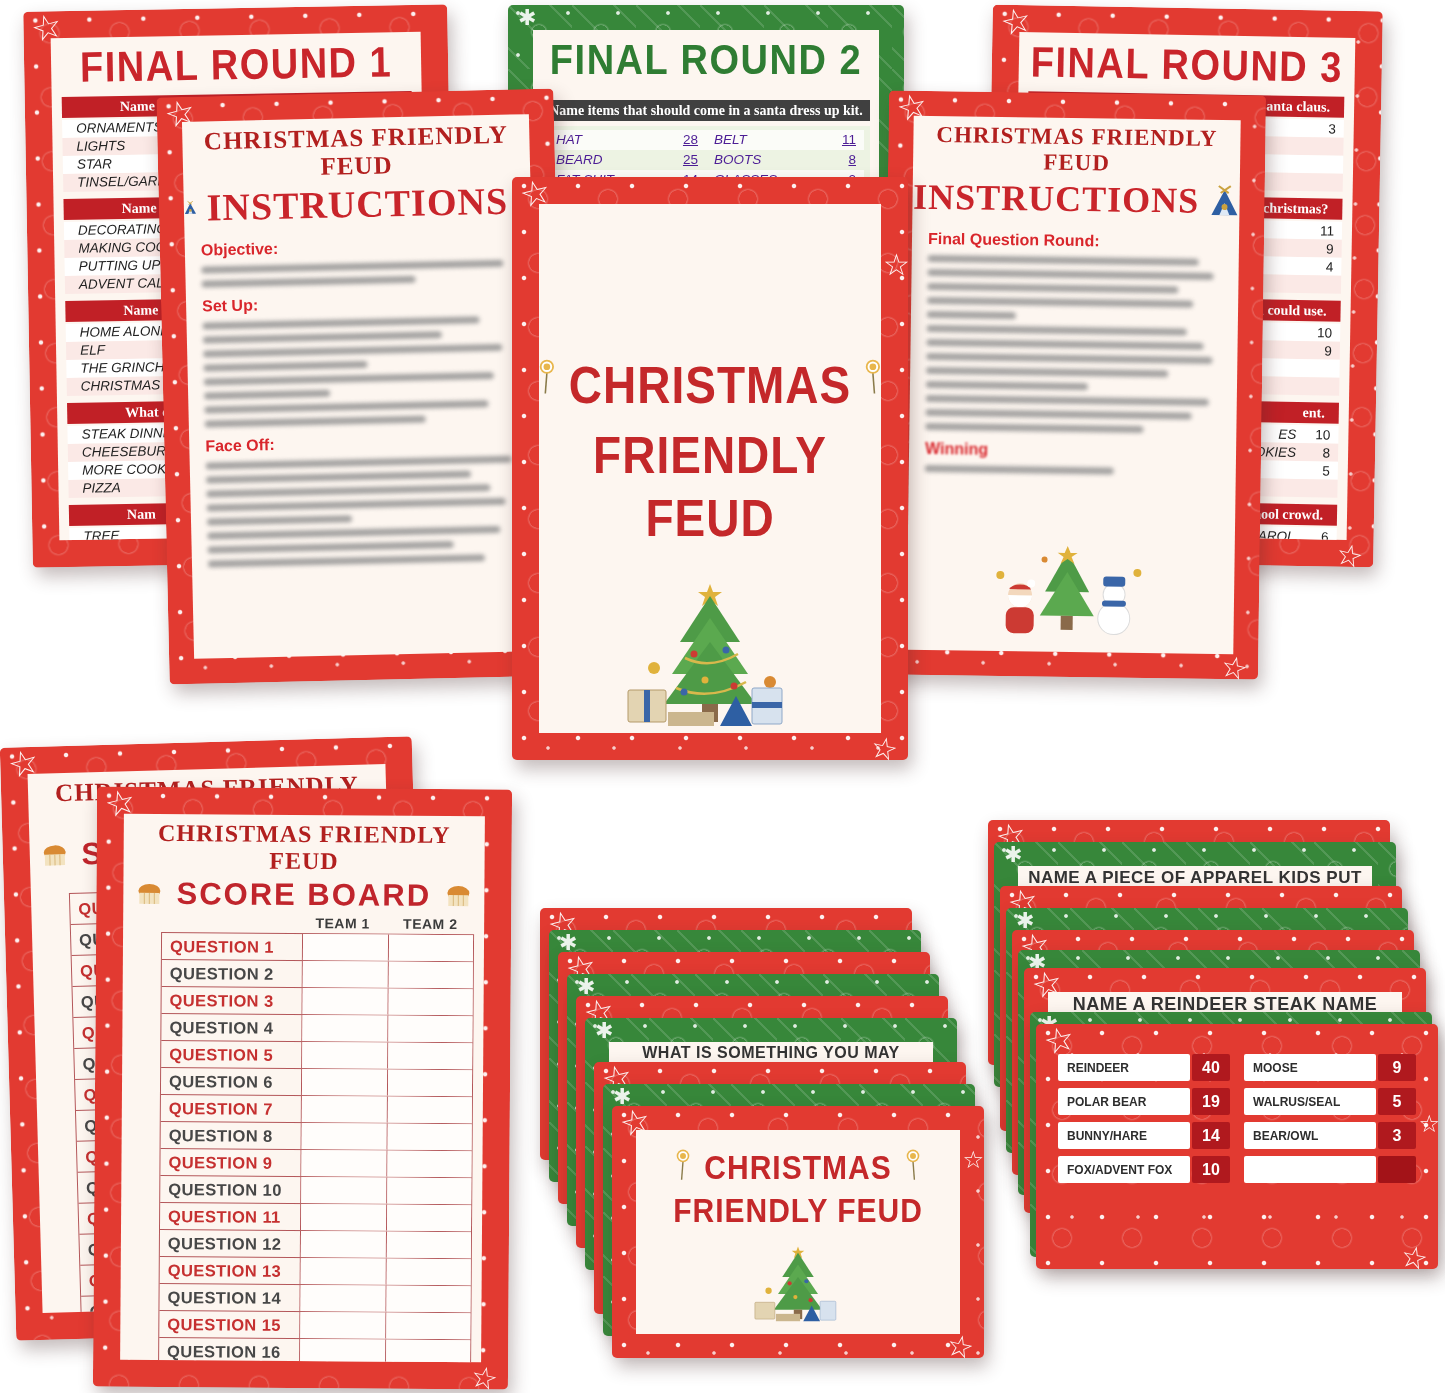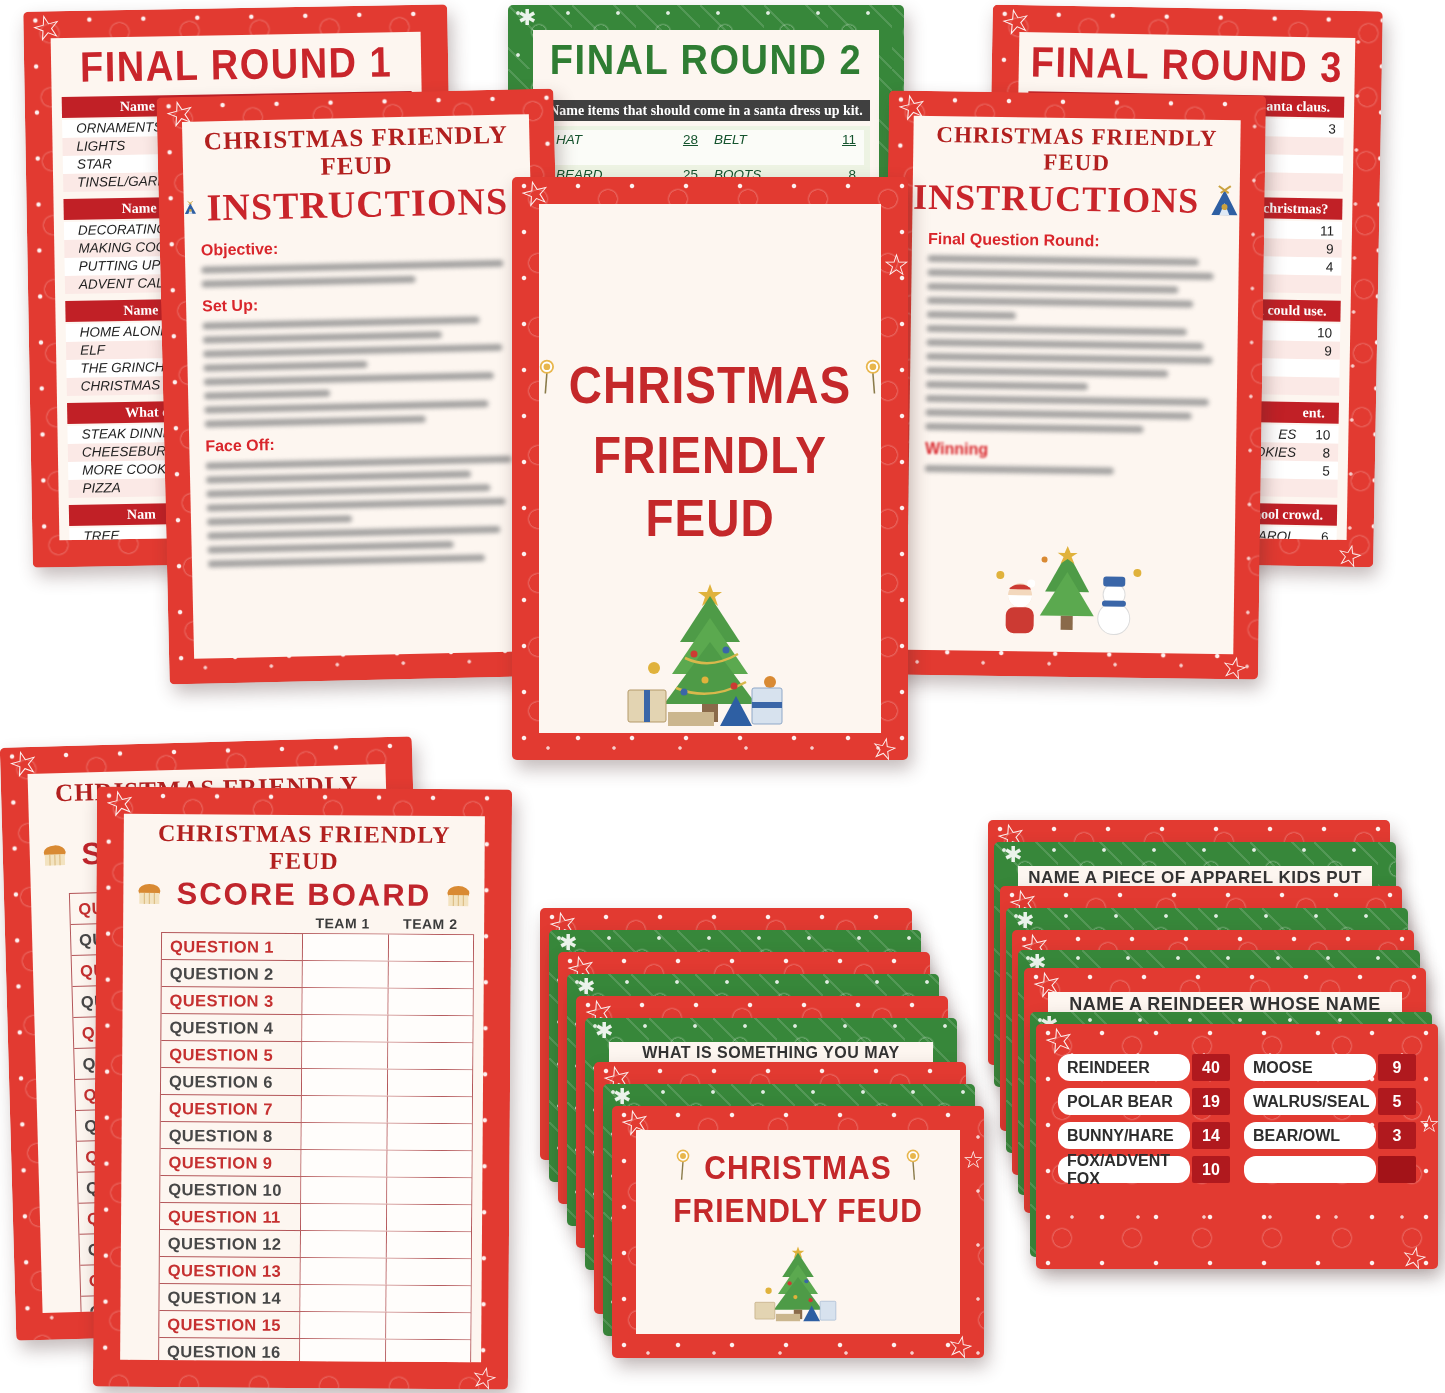--- a/index.html
+++ b/index.html
@@ -40,21 +40,21 @@
   .ans-row{height:18px;line-height:18px;font-style:italic;font-size:13.5px;color:#222;
            padding-left:14px;margin:0 10px;background:#ffffff;}
   .ans-row.alt{background:#fbe9e6;}
   .fr3-row{display:flex;justify-content:flex-end;align-items:center;height:18px;margin:0 10px;
            font-style:italic;font-size:13.5px;color:#222;padding-right:8px;background:#fff;}
   .fr3-row.alt{background:#fbe9e6;}
   .fr3-score{width:34px;text-align:right;font-style:normal;}
   .fr2-area{position:absolute;left:9px;right:9px;top:96px;bottom:8px;background:#edf3e3;}
   .fr2-cols{display:flex;padding:4px 6px;}
   .fr2-col{flex:1;}
-  .fr2-row{display:flex;height:35px;line-height:19px;font-style:italic;font-size:13.5px;color:#14532d;
+  .fr2-row{display:flex;height:20px;line-height:19px;font-style:italic;font-size:13.5px;color:#4c1d95;
            padding:0 8px;}
   .fr2-row.alt{background:rgba(255,255,255,.75);}
   .fr2-label{flex:1;}
   .fr2-score{width:34px;text-align:right;font-style:normal;text-decoration:underline;}
 
   .brand{font-family:"Liberation Serif",serif;font-weight:bold;color:#b2201f;text-align:center;
          font-size:25px;letter-spacing:1px;margin-top:6px;}
   .instr-title{font-family:"Liberation Serif",serif;font-weight:bold;color:#c9252b;font-size:38px;
          letter-spacing:1px;display:flex;align-items:center;justify-content:center;gap:10px;margin-top:2px;}
   .instr-body{padding:2px 16px 0 16px;}
@@ -64,22 +64,22 @@
   .cover-title{font-weight:bold;color:#c4282a;text-align:center;line-height:1.22;letter-spacing:1px;}
   .cover-line{display:flex;align-items:flex-start;justify-content:center;gap:14px;}
 
   .qband{text-align:center;font-weight:bold;color:#333;padding-top:2px;letter-spacing:.5px;}
 
   .np-q{background:#fff;margin:0 2px;padding:8px 4px;text-align:center;font-weight:bold;color:#c01b20;
         font-size:19px;line-height:1.3;border-radius:2px;letter-spacing:.3px;}
   .np-grid{display:flex;gap:14px;margin-top:8px;}
   .np-col{flex:1;display:flex;flex-direction:column;gap:7px;}
   .np-row{display:flex;height:27px;}
-  .np-label{flex:1;background:#fff;color:#2d2d2d;font-weight:bold;font-size:16px;display:flex;
-            align-items:center;padding-left:9px;border-radius:12px;}
+  .np-label{flex:1;background:#fff;color:#2d2d2d;font-weight:bold;font-size:12px;display:flex;
+            align-items:center;padding-left:9px;border-radius:2px;}
   .np-chip{width:38px;background:#b0191e;color:#fff;font-weight:bold;font-size:16px;display:flex;
            align-items:center;justify-content:center;margin-left:2px;border-radius:2px;}
   .np-chip.empty{background:#a31318;}
 
   .sb-head{display:flex;align-items:center;justify-content:center;gap:12px;margin-top:2px;}
   .sb-title{font-weight:bold;font-size:31px;color:#c0252c;letter-spacing:2px;}
   .sb-teams{display:flex;margin:2px 10px 2px 38px;font-weight:bold;font-size:14px;color:#3c3c3c;}
   .sb-teams .sp{width:44%;}
   .sb-teams .t{width:28%;text-align:center;letter-spacing:.5px;}
   .sb-table{margin:0 10px 0 38px;border:1px solid #b4575a;}
@@ -670,21 +670,21 @@
       <div class="inner"></div>
     </div>
   <div class="card bred" style="left:1012px;top:930px;width:402px;height:245px;z-index:5;--b:24px">
       <div class="inner"></div>
     </div>
   <div class="card bgreen" style="left:1018px;top:950px;width:402px;height:245px;z-index:6;--b:24px">
       <div class="inner"></div>
     </div>
   <div class="card bred" style="left:1024px;top:968px;width:402px;height:245px;z-index:7;--b:24px">
     <div class="inner">
-      <div class="qband" style="font-size:18px">NAME A REINDEER WHOSE NAME</div>
+      <div class="qband" style="font-size:18px">NAME A REINDEER STEAK NAME</div>
     </div>
   </div>
   <div class="card bgreen" style="left:1030px;top:1012px;width:402px;height:245px;z-index:8;--b:24px">
       <div class="inner"></div>
     </div>
   <div class="card bred" style="left:1036px;top:1024px;width:402px;height:245px;z-index:9;--b:22px">
     <span class="deco-star" style="top:86px;right:-2px;font-size:24px">☆</span>
     <div class="inner clear">
       <div class="np-grid">
         <div class="np-col">

